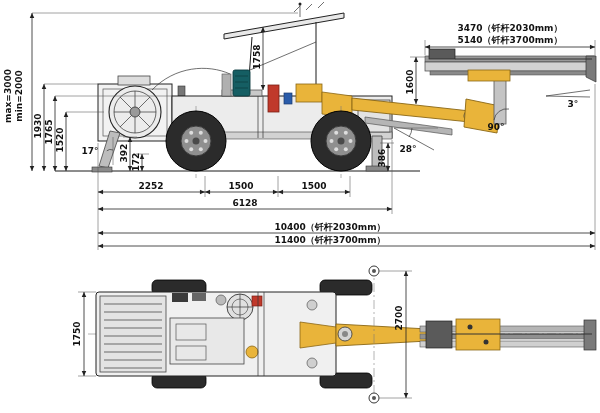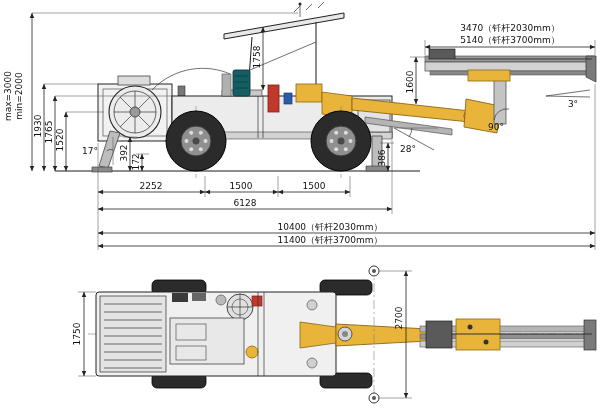--- a/index.html
+++ b/index.html
@@ -1,17 +1,17 @@
 <!DOCTYPE html>
 <html><head>
 <meta charset="utf-8">
 <style>
   html,body{margin:0;padding:0;background:#fff;}
   .canvas{position:relative;width:600px;height:413px;background:#ffffff;overflow:hidden;
-          font-family:"DejaVu Sans",sans-serif;}
+          font-family:"DejaVu Sans",sans-serif;font-weight:bold;}
   svg{display:block;}
   svg text{font-size:9px;fill:#111;font-family:"DejaVu Sans",sans-serif;}
   .dim{stroke:#222;stroke-width:0.8;fill:none;}
   .ext{stroke:#555;stroke-width:0.55;fill:none;}
   .cl{stroke:#777;stroke-width:0.55;fill:none;stroke-dasharray:9 3 2 3;}
   .ol{stroke:#1a1a1a;stroke-width:1;}
   .thin{stroke:#333;stroke-width:0.7;fill:none;}
 </style>
 </head>
 <body>

